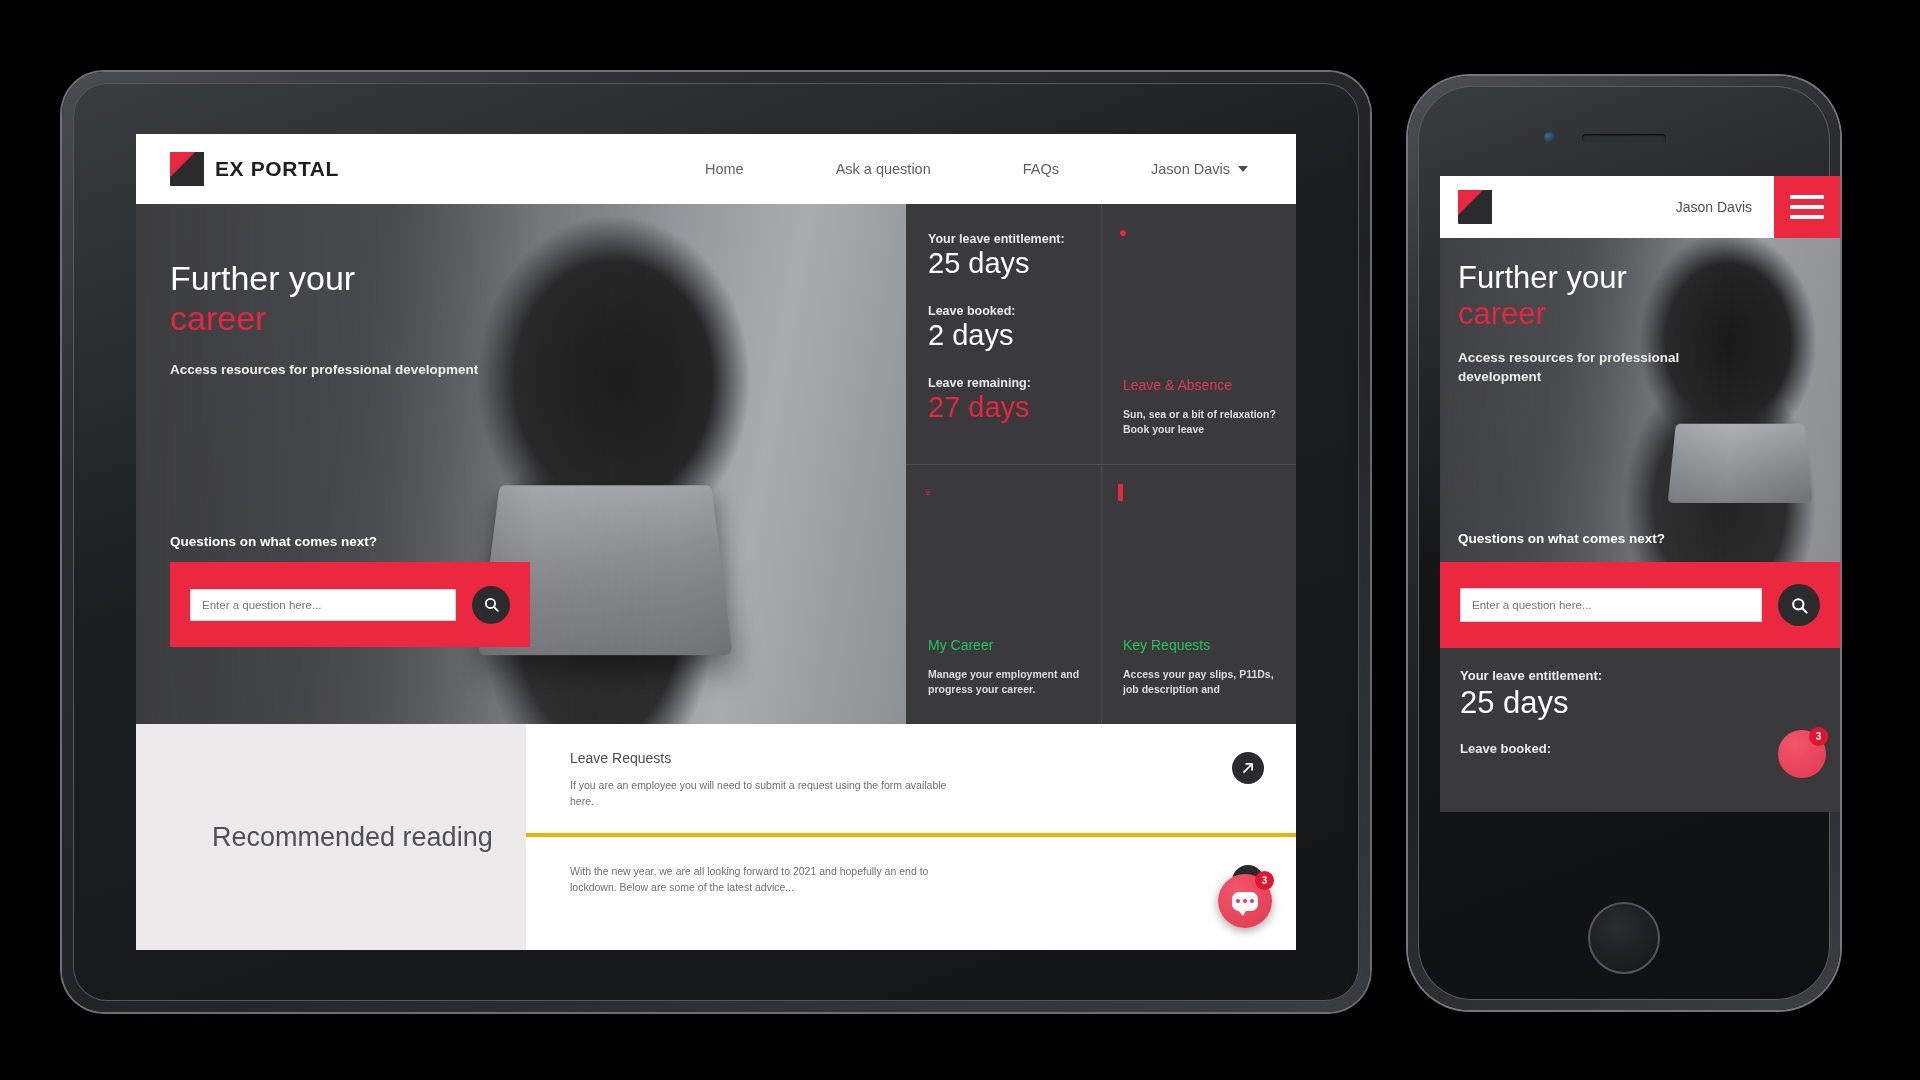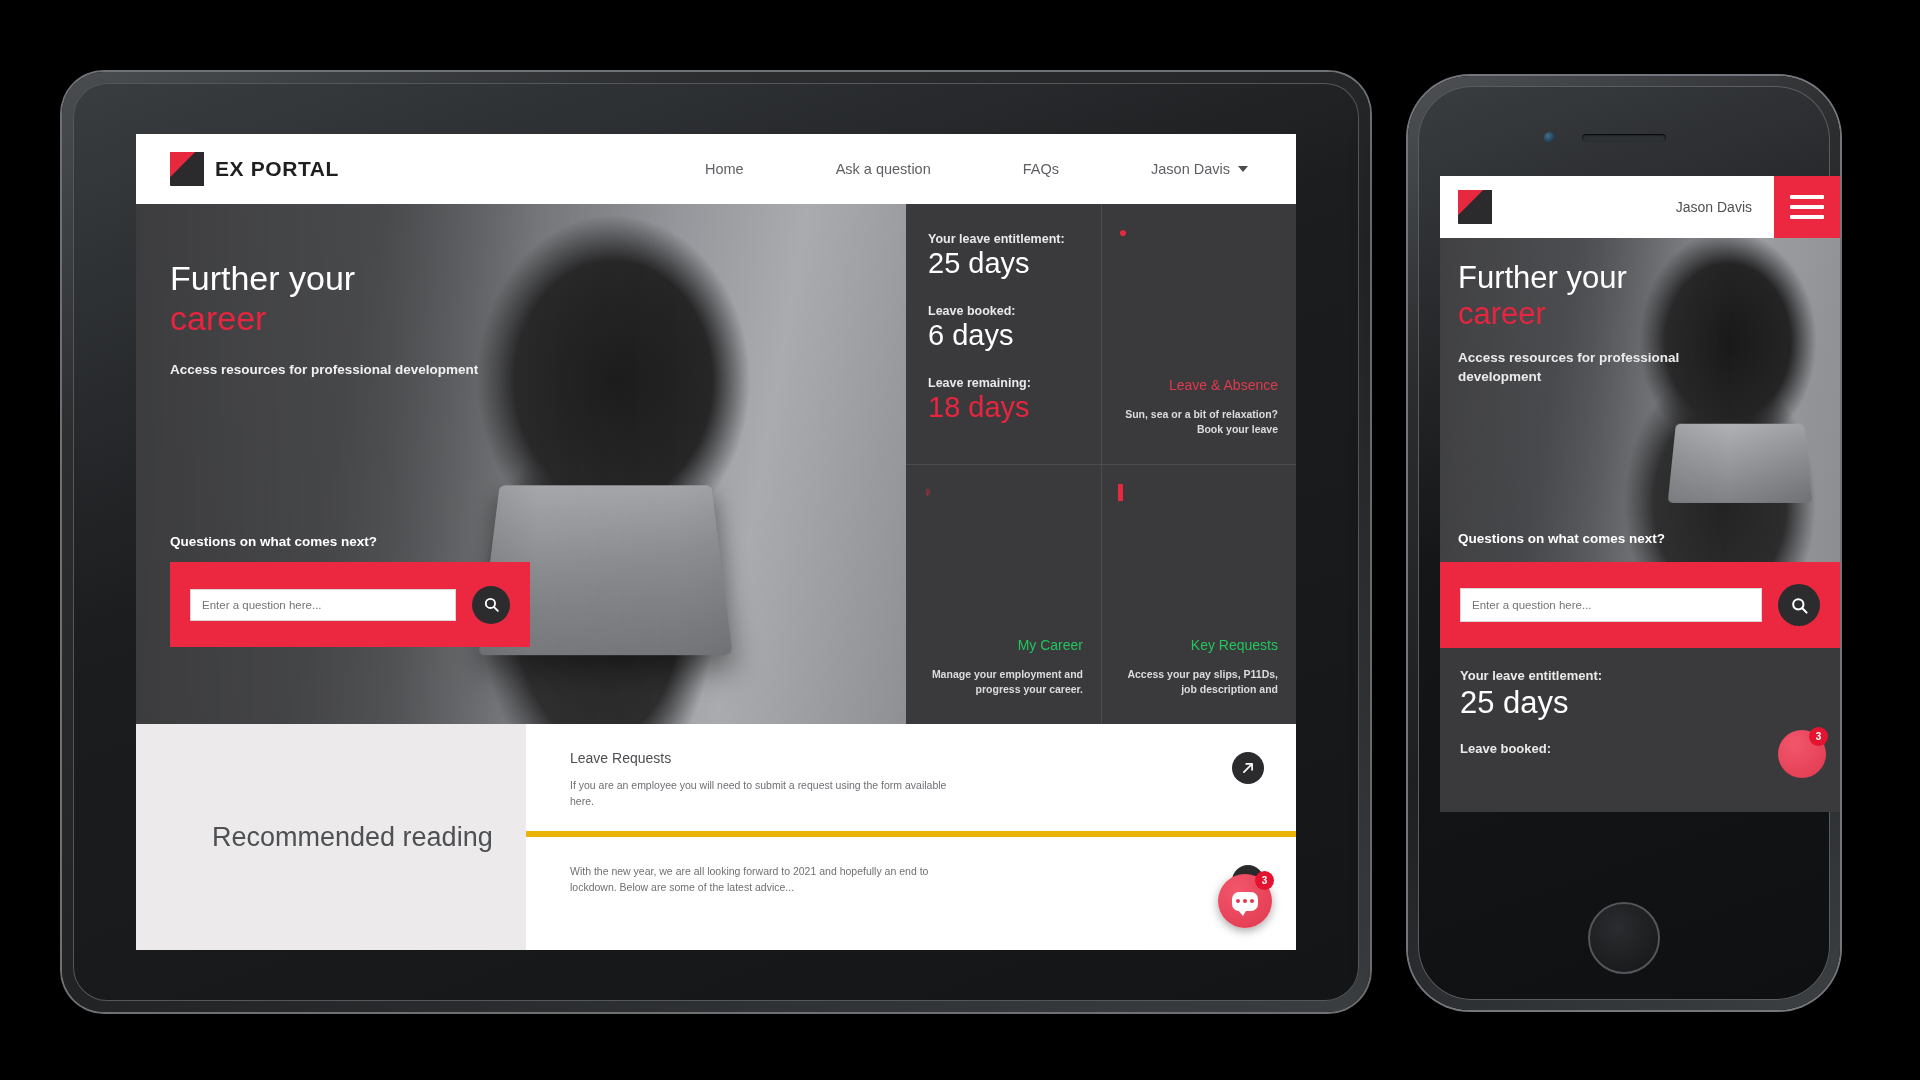--- a/index.html
+++ b/index.html
@@ -157,33 +157,33 @@
   .stat-value.red { color:#e8253f; }
   .tile-icon { width:31px; height:31px; position:relative; background:#f0f0f0; }
   .tile-icon .corner {
     position:absolute; left:0; bottom:0; width:100%; height:100%;
     background:#e8283f; clip-path: polygon(0 48%, 52% 100%, 0 100%);
   }
   .tile-icon .glyph {
     position:absolute; left:50%; top:30%; transform:translate(-50%,-50%);
     color:#e8283f; font-size:14px; line-height:1;
   }
-  .tile-body { position:absolute; left:22px; right:18px; bottom:26px;text-align:right; }
+  .tile-body { position:absolute; left:22px; right:18px; bottom:26px; }
   .tile-title { font-size:14px; color:#22c55e; margin-bottom:14px; }
   .tile-title.red { color:#e03a4e; }
   .tile-desc { font-size:10.5px; color:#dcdcdd; line-height:1.5; font-weight:bold; }
 
   
   .recommend { display:flex; height:226px; background:#eceaea; position:relative; }
   .rec-left { flex:0 0 390px; display:flex; align-items:center; padding-left:76px; }
   .rec-title { font-size:27px; color:#4e5053; font-weight:normal; }
   .rec-list { flex:1 1 auto; background:#fff; }
   .rec-item {
     position:relative; padding:26px 76px 22px 44px;
-    border-bottom:6px solid #eab308; height:113px;
+    border-bottom:4px solid #eab308; height:113px;
   }
   .rec-item:last-child { border-bottom:none; }
   .rec-item-title { font-size:14px; color:#4c4e51; margin-bottom:11px; }
   .rec-item-desc { font-size:10.5px; color:#6e7074; line-height:1.55; max-width:400px; }
   .rec-arrow {
     position:absolute; right:32px; top:28px;
     width:32px;height:32px;border-radius:50%;background:#2b2b2d;
     display:flex;align-items:center;justify-content:center;cursor:pointer;
   }
   .rec-arrow svg { width:14px;height:14px; }
@@ -314,25 +314,25 @@
 
         <div class="tiles">
 
           <div class="tile tile-a">
             <div>
               <div class="stat-label">Your leave entitlement:</div>
               <div class="stat-value">25 days</div>
             </div>
             <div>
               <div class="stat-label">Leave booked:</div>
-              <div class="stat-value">6 days</div>
+              <div class="stat-value">2 days</div>
             </div>
             <div>
               <div class="stat-label">Leave remaining:</div>
-              <div class="stat-value red">18 days</div>
+              <div class="stat-value red">27 days</div>
             </div>
           </div>
 
           <div class="tile tile-b">
             <span class="tile-icon">
               <span class="glyph">●</span>
               <span class="corner"></span>
             </span>
             <div class="tile-body">
               <div class="tile-title red">Leave &amp; Absence</div>

